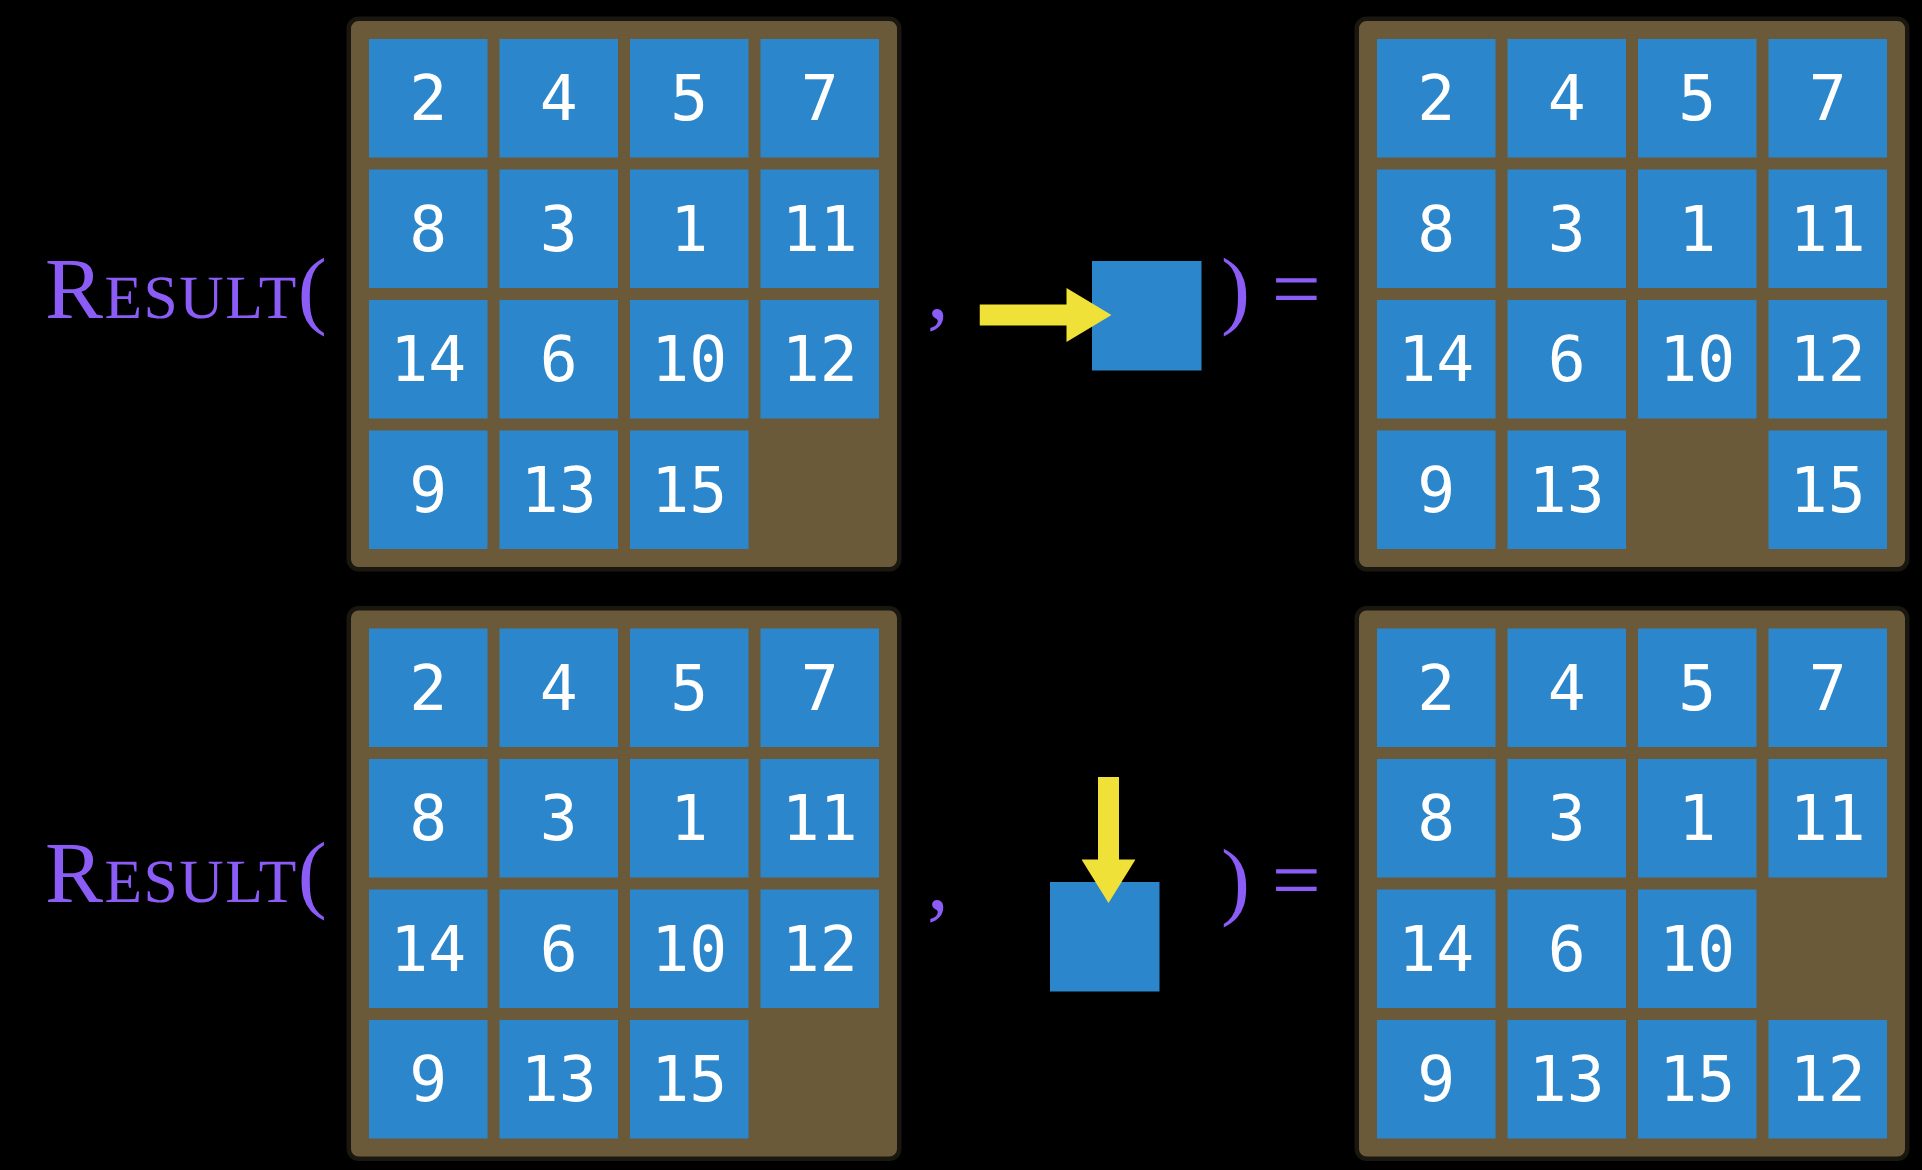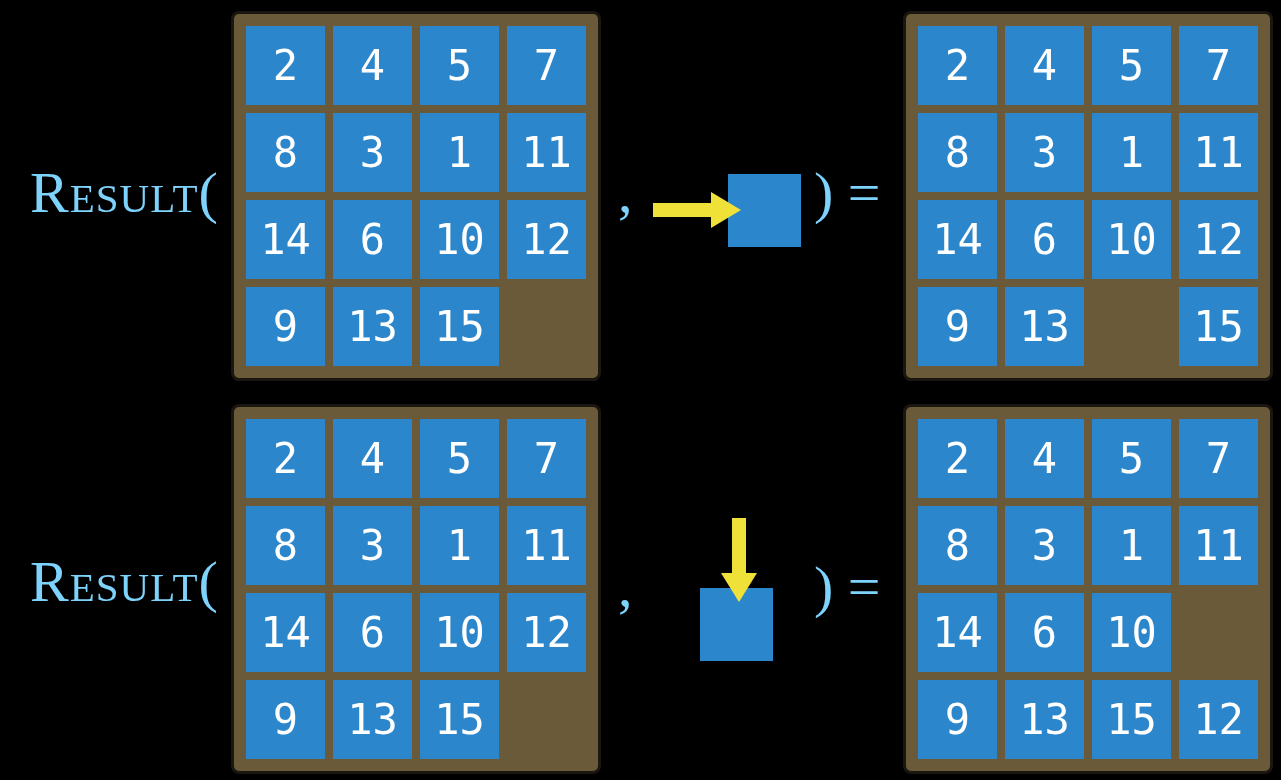--- a/index.html
+++ b/index.html
@@ -6,21 +6,21 @@
   .canvas{
     position:relative;
     width:1281px;height:780px;
     background:#000;
     overflow:hidden;
     font-family:"Liberation Serif", serif;
   }
   
   .func-label,.comma,.close-label{
     position:absolute;
-    color:#7dd3fc;
+    color:#8b5cf6;
     font-family:"Liberation Serif", serif;
     font-size:58px;
     line-height:1;
     white-space:pre;
   }
   .func-label{font-variant:small-caps;letter-spacing:1px;}
   
   .puzzle-grid{
     position:absolute;
     box-sizing:border-box;

